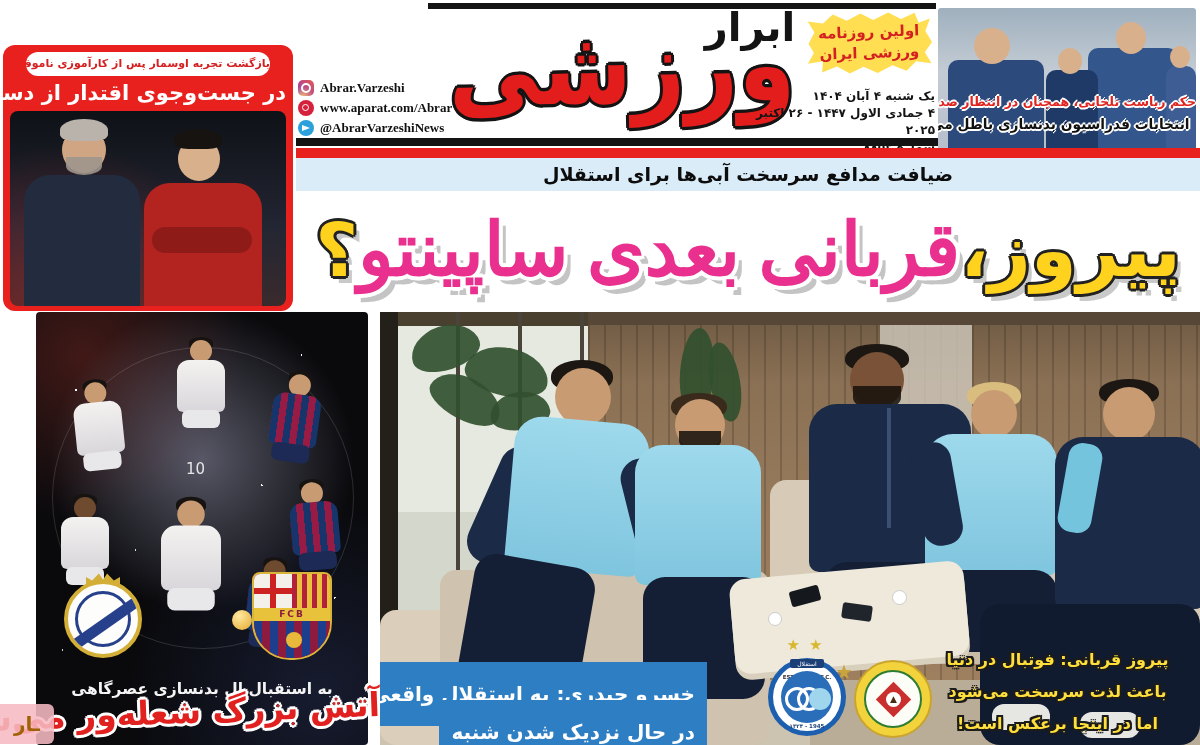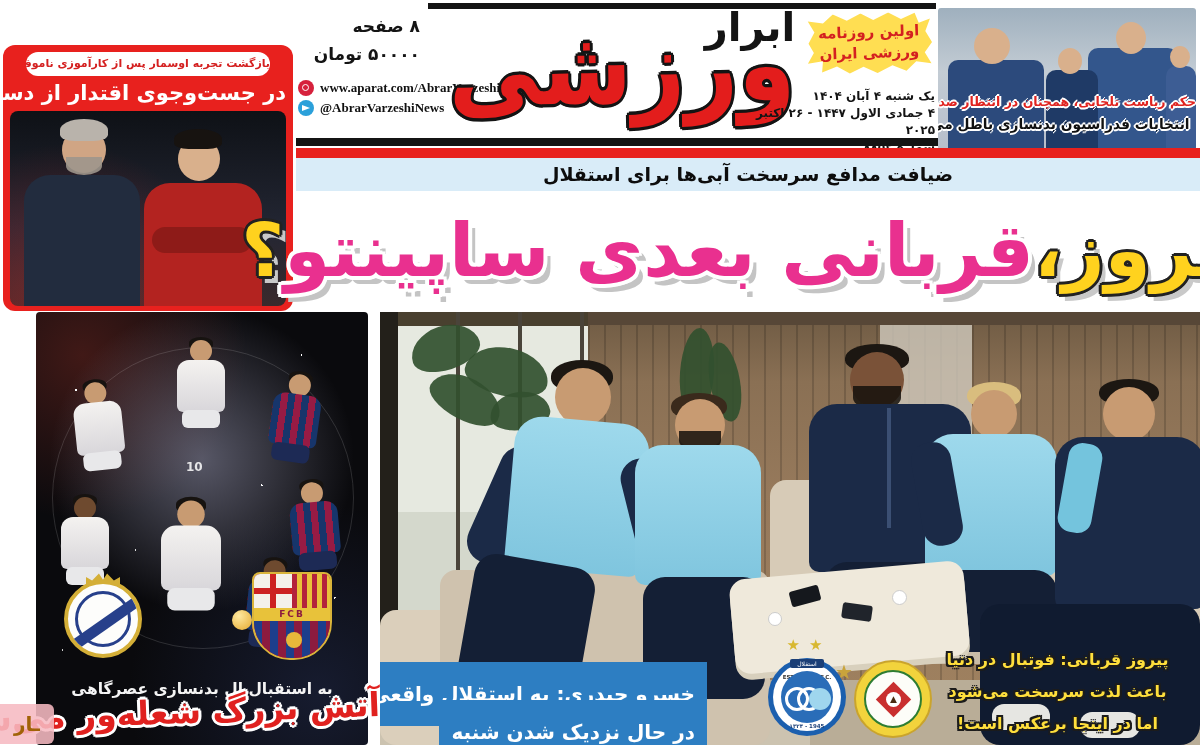--- a/index.html
+++ b/index.html
@@ -68,21 +68,21 @@
   .red-band{left:296px;top:148px;width:904px;height:10px;background:#e8211e;}
   .subhead-band{left:296px;top:158px;width:904px;height:33px;background:#d9ecf8;
                 line-height:33px;text-align:center;direction:rtl;font-size:19px;font-weight:bold;color:#0d0d0d;}
   .lead-headline{left:296px;top:191px;width:904px;height:117px;display:flex;align-items:center;justify-content:center;
                  direction:rtl;white-space:nowrap;font-weight:bold;font-size:74px;}
   .hl-yellow{color:#ffd21e;
       text-shadow:-3px 0 0 #222,3px 0 0 #222,0 -3px 0 #222,0 3px 0 #222,
       -2px -2px 0 #222,2px -2px 0 #222,-2px 2px 0 #222,2px 2px 0 #222,6px 7px 0 #c9c9c9;}
   .hl-pink{color:#e9308f;
       text-shadow:-4px 0 0 #fff,4px 0 0 #fff,0 -4px 0 #fff,0 4px 0 #fff,
-      -3px -3px 0 #fff,3px -3px 0 #fff,-3px 3px 0 #fff,3px 3px 0 #fff,7px 8px 0 #c4c4c4;}
+      -3px -3px 0 #fff,3px -3px 0 #fff,-3px 3px 0 #fff,3px 3px 0 #fff,7px 8px 0 #c4c4c4;font-family:Liberation Serif, serif;}
 
   
   .poster{left:36px;top:312px;width:332px;height:433px;overflow:hidden;border-radius:4px;
           background:
             radial-gradient(1.5px 1.5px at 12% 18%,#fff 60%,transparent 61%),
             radial-gradient(1.5px 1.5px at 80% 10%,#fff 60%,transparent 61%),
             radial-gradient(1.5px 1.5px at 30% 55%,#ddd 60%,transparent 61%),
             radial-gradient(1.5px 1.5px at 68% 40%,#fff 60%,transparent 61%),
             radial-gradient(1.5px 1.5px at 8% 78%,#ccc 60%,transparent 61%),
             radial-gradient(1.5px 1.5px at 90% 66%,#eee 60%,transparent 61%),
@@ -94,21 +94,21 @@
         border:1px solid rgba(255,255,255,.14);}
   .pl{position:absolute;width:54px;height:92px;}
   .pl .ph{position:absolute;left:16px;top:0;width:22px;height:22px;border-radius:50%;background:#c89b72;}
   .pl .ph.dark{background:#6e4a2f;}
   .pl .hr{position:absolute;left:15px;top:-3px;width:24px;height:12px;border-radius:50% 50% 30% 30%;background:#171310;}
   .pl .pj{position:absolute;left:3px;top:20px;width:48px;height:52px;border-radius:12px 12px 6px 6px;}
   .kit-real .pj{background:linear-gradient(180deg,#f4f2f0,#d8d6da);}
   .kit-barca .pj{background:repeating-linear-gradient(90deg,#17356b 0 7px,#971b44 7px 14px);}
   .pl .sh{position:absolute;left:8px;top:70px;width:38px;height:18px;border-radius:6px;background:#e8e8ea;}
   .kit-barca .sh{background:#1d2a55;}
-  .num10{position:absolute;left:150px;top:148px;color:rgba(255,255,255,.85);font-size:12px;font-weight:bold;}
+  .num10{position:absolute;left:150px;top:148px;color:rgba(255,255,255,.85);font-size:15px;font-weight:normal;}
   .ball{position:absolute;left:196px;top:298px;width:20px;height:20px;border-radius:50%;
         background:radial-gradient(circle at 35% 30%,#ffe9a0,#e5a92e);}
   .crest-rm{position:absolute;left:28px;top:268px;width:78px;height:78px;border-radius:50%;
             background:#fdfdfb;border:4px solid #d4af37;box-sizing:border-box;overflow:hidden;}
   .crest-rm .band{position:absolute;left:-12px;top:30px;width:110px;height:11px;background:#27408b;transform:rotate(-35deg);}
   .crest-rm .inner{position:absolute;left:7px;top:7px;width:56px;height:56px;border-radius:50%;border:3px solid #27408b;box-sizing:border-box;}
   .crown{position:absolute;left:50px;top:260px;width:34px;height:14px;background:#d4af37;
          clip-path:polygon(0 100%,0 35%,18% 60%,38% 10%,50% 55%,62% 10%,82% 60%,100% 35%,100% 100%);}
   .crest-fcb{position:absolute;left:216px;top:260px;width:80px;height:88px;border:2px solid #d9b43a;box-sizing:border-box;
              border-radius:8px 8px 38px 38px;overflow:hidden;background:#a50044;}
@@ -193,26 +193,26 @@
          -2px -2px 0 #1c1c1c,2px -2px 0 #1c1c1c,-2px 2px 0 #1c1c1c,2px 2px 0 #1c1c1c;}
 </style>
 </head>
 <body>
 
 <div class="page">
 
   <div class="abs rule-top"></div>
   <div class="abs rule-bottom"></div>
 
-  <div class="abs price">
-    <div>۸ صفحه</div>
-    <div>۵۰۰۰۰ تومان</div>
-  </div>
 
   <div class="abs social">
+    <div class="soc-row">
+      <span class="icon ig"></span>
+      <span class="soc-txt">Abrar.Varzeshi</span>
+    </div>
     <div class="soc-row">
       <span class="icon ap"></span>
       <span class="soc-txt">www.aparat.com/AbrarVarzeshi</span>
     </div>
     <div class="soc-row">
       <span class="icon tg"></span>
       <span class="soc-txt">@AbrarVarzeshiNews</span>
     </div>
   </div>
 

